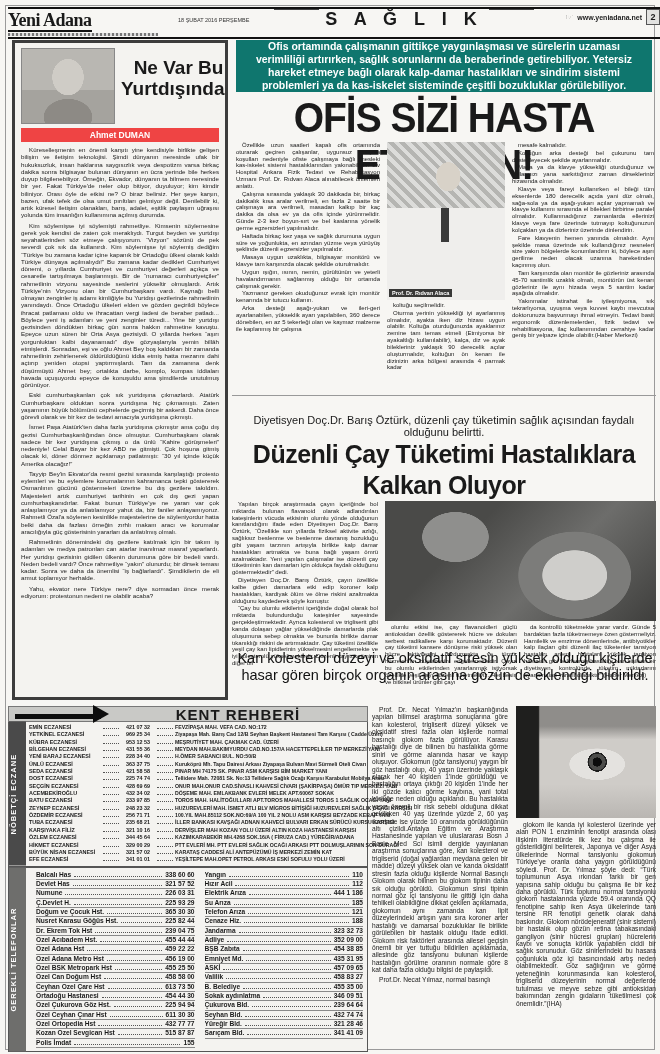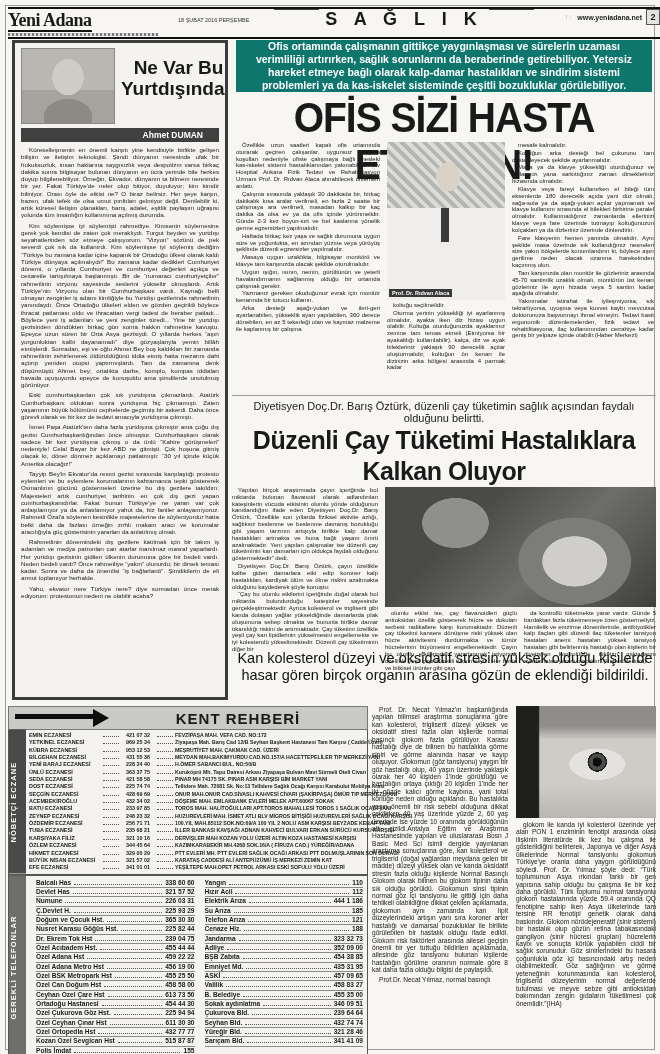--- a/index.html
+++ b/index.html
@@ -27,22 +27,22 @@
   
   .left-art{position:absolute;left:12px;top:40px;width:216px;height:660px;border:3px solid #3c3c3c;
             background:#f4f3f0;box-sizing:border-box;padding:5px 6px;overflow:hidden;}
   .la-head{display:flex;gap:6px;}
   .duman-photo{width:92px;height:74px;flex:none;border:1px solid #888;
      background:
        radial-gradient(26px 30px at 50% 38%,#cfccc6 0 60%,transparent 61%),
        radial-gradient(40px 30px at 50% 92%,#8d8a85 0 60%,transparent 61%),
        linear-gradient(180deg,#b9b7b2 0 55%,#a5a39e 55% 100%);}
   .la-title{flex:1;text-align:center;font-size:19px;font-weight:bold;line-height:1.1;padding-top:10px;}
-  .la-author{margin-top:4px;background:#404040;color:#fff;font-weight:bold;font-size:8.5px;
-             text-align:right;padding:2px 16px;}
+  .la-author{margin-top:4px;background:#ef4444;color:#fff;font-weight:bold;font-size:8.5px;
+             text-align:center;padding:2px 16px;}
   .la-body{margin-top:4px;height:555px;overflow:hidden;}
   .la-body p{font-size:6.2px;line-height:1.17;text-align:justify;margin:0 0 3px 0;text-indent:8px;}
 
   
   .intro-box{position:absolute;left:236px;top:40px;width:416px;height:52px;background:#0f766e;color:#fff;
              font-size:10.5px;font-weight:bold;line-height:1.22;text-align:center;display:flex;
              align-items:center;justify-content:center;padding:2px 8px;box-sizing:border-box;}
   .ofis-headline{position:absolute;left:230px;top:94px;width:428px;text-align:center;font-size:39px;
              font-weight:900;letter-spacing:-1px;transform:scale(1,1.08);transform-origin:top;}
   .ofis-cols{position:absolute;left:236px;top:142px;width:418px;height:250px;display:flex;gap:7px;overflow:hidden;}
@@ -55,21 +55,21 @@
      background:
        radial-gradient(20px 24px at 52% 22%,#d8d2c8 0 60%,transparent 61%),
        linear-gradient(180deg,transparent 0 42%,#efeeec 42% 100%),
        repeating-linear-gradient(45deg,#b5b5b2 0 4px,#dcdcda 4px 8px);}
   .prof-photo .tie{position:absolute;left:54px;top:66px;width:8px;height:34px;background:#3a3a3a;}
   .photo-cap{position:absolute;left:2px;bottom:3px;background:rgba(35,35,35,.9);color:#fff;
              font-size:5.5px;font-weight:bold;padding:1px 3px;}
 
   
   .tea{position:absolute;left:232px;top:395px;width:424px;}
-  .tea-kicker{font-size:11px;text-align:center;border-top:1px solid #999;padding-top:4px;}
+  .tea-kicker{font-size:11px;text-align:center;border-top:1px solid #999;padding-top:18px;}
   .tea-headline{font-size:25px;font-weight:800;text-align:center;letter-spacing:-.5px;margin-top:1px;
                 transform:scale(1,1.05);transform-origin:top;}
   .tea-body{display:flex;gap:7px;margin-top:4px;height:208px;overflow:hidden;}
   .tea-c1{width:146px;}
   .tea-right{width:271px;display:flex;flex-direction:column;}
   .tea-photo{height:120px;margin-bottom:3px;
      background:
        radial-gradient(60px 45px at 26% 30%,#8f8f8d 0 55%,transparent 56%),
        radial-gradient(34px 30px at 27% 32%,#565654 0 60%,transparent 61%),
        radial-gradient(80px 62px at 70% 62%,#cfcecb 0 40%,#7c7c7a 41% 70%,transparent 71%),
@@ -89,21 +89,21 @@
   .str-c2{width:140px;overflow:hidden;}
   .eye-photo{height:112px;margin-bottom:3px;position:relative;
      background:
        radial-gradient(16px 16px at 58% 50%,#0c0c0c 0 28%,#4c4c4a 29% 52%,#1c1c1c 53% 60%,transparent 61%),
        radial-gradient(46px 26px at 58% 52%,#e4e2df 0 60%,transparent 61%),
        linear-gradient(90deg,#1f1f1e 0 16%,transparent 17%),
        linear-gradient(180deg,#8f8d8a 0 18%,#cfccc8 30% 70%,#b9b6b2 100%);}
 
   
   .kent{position:absolute;left:8px;top:706px;width:360px;height:343px;}
-  .kent-header{height:24px;background:#c9c9c6;display:flex;align-items:center;position:relative;border:1px solid #777;box-sizing:border-box;}
+  .kent-header{height:16px;background:#c9c9c6;display:flex;align-items:center;position:relative;border:1px solid #777;box-sizing:border-box;}
   .kent-arrow{width:0;height:0;border-top:9px solid transparent;border-bottom:9px solid transparent;
               border-left:16px solid #0d0d0d;margin-left:84px;}
   .kent-arrow-bar{position:absolute;left:6px;top:7px;width:86px;height:5px;background:#0d0d0d;}
   .kent-title{flex:1;text-align:center;font-size:15px;font-weight:800;letter-spacing:1px;}
   .kent-box{border:1px solid #555;border-top:none;background:#f4f3f0;}
   .band{display:flex;}
   .vlabel{width:17px;color:#fff;font-weight:bold;font-size:7.5px;letter-spacing:1px;
           writing-mode:vertical-rl;transform:rotate(180deg);text-align:center;flex:none;}
   .v-ecz{background:#4a4a4a;}
   .v-tel{background:#6e6e6c;}

